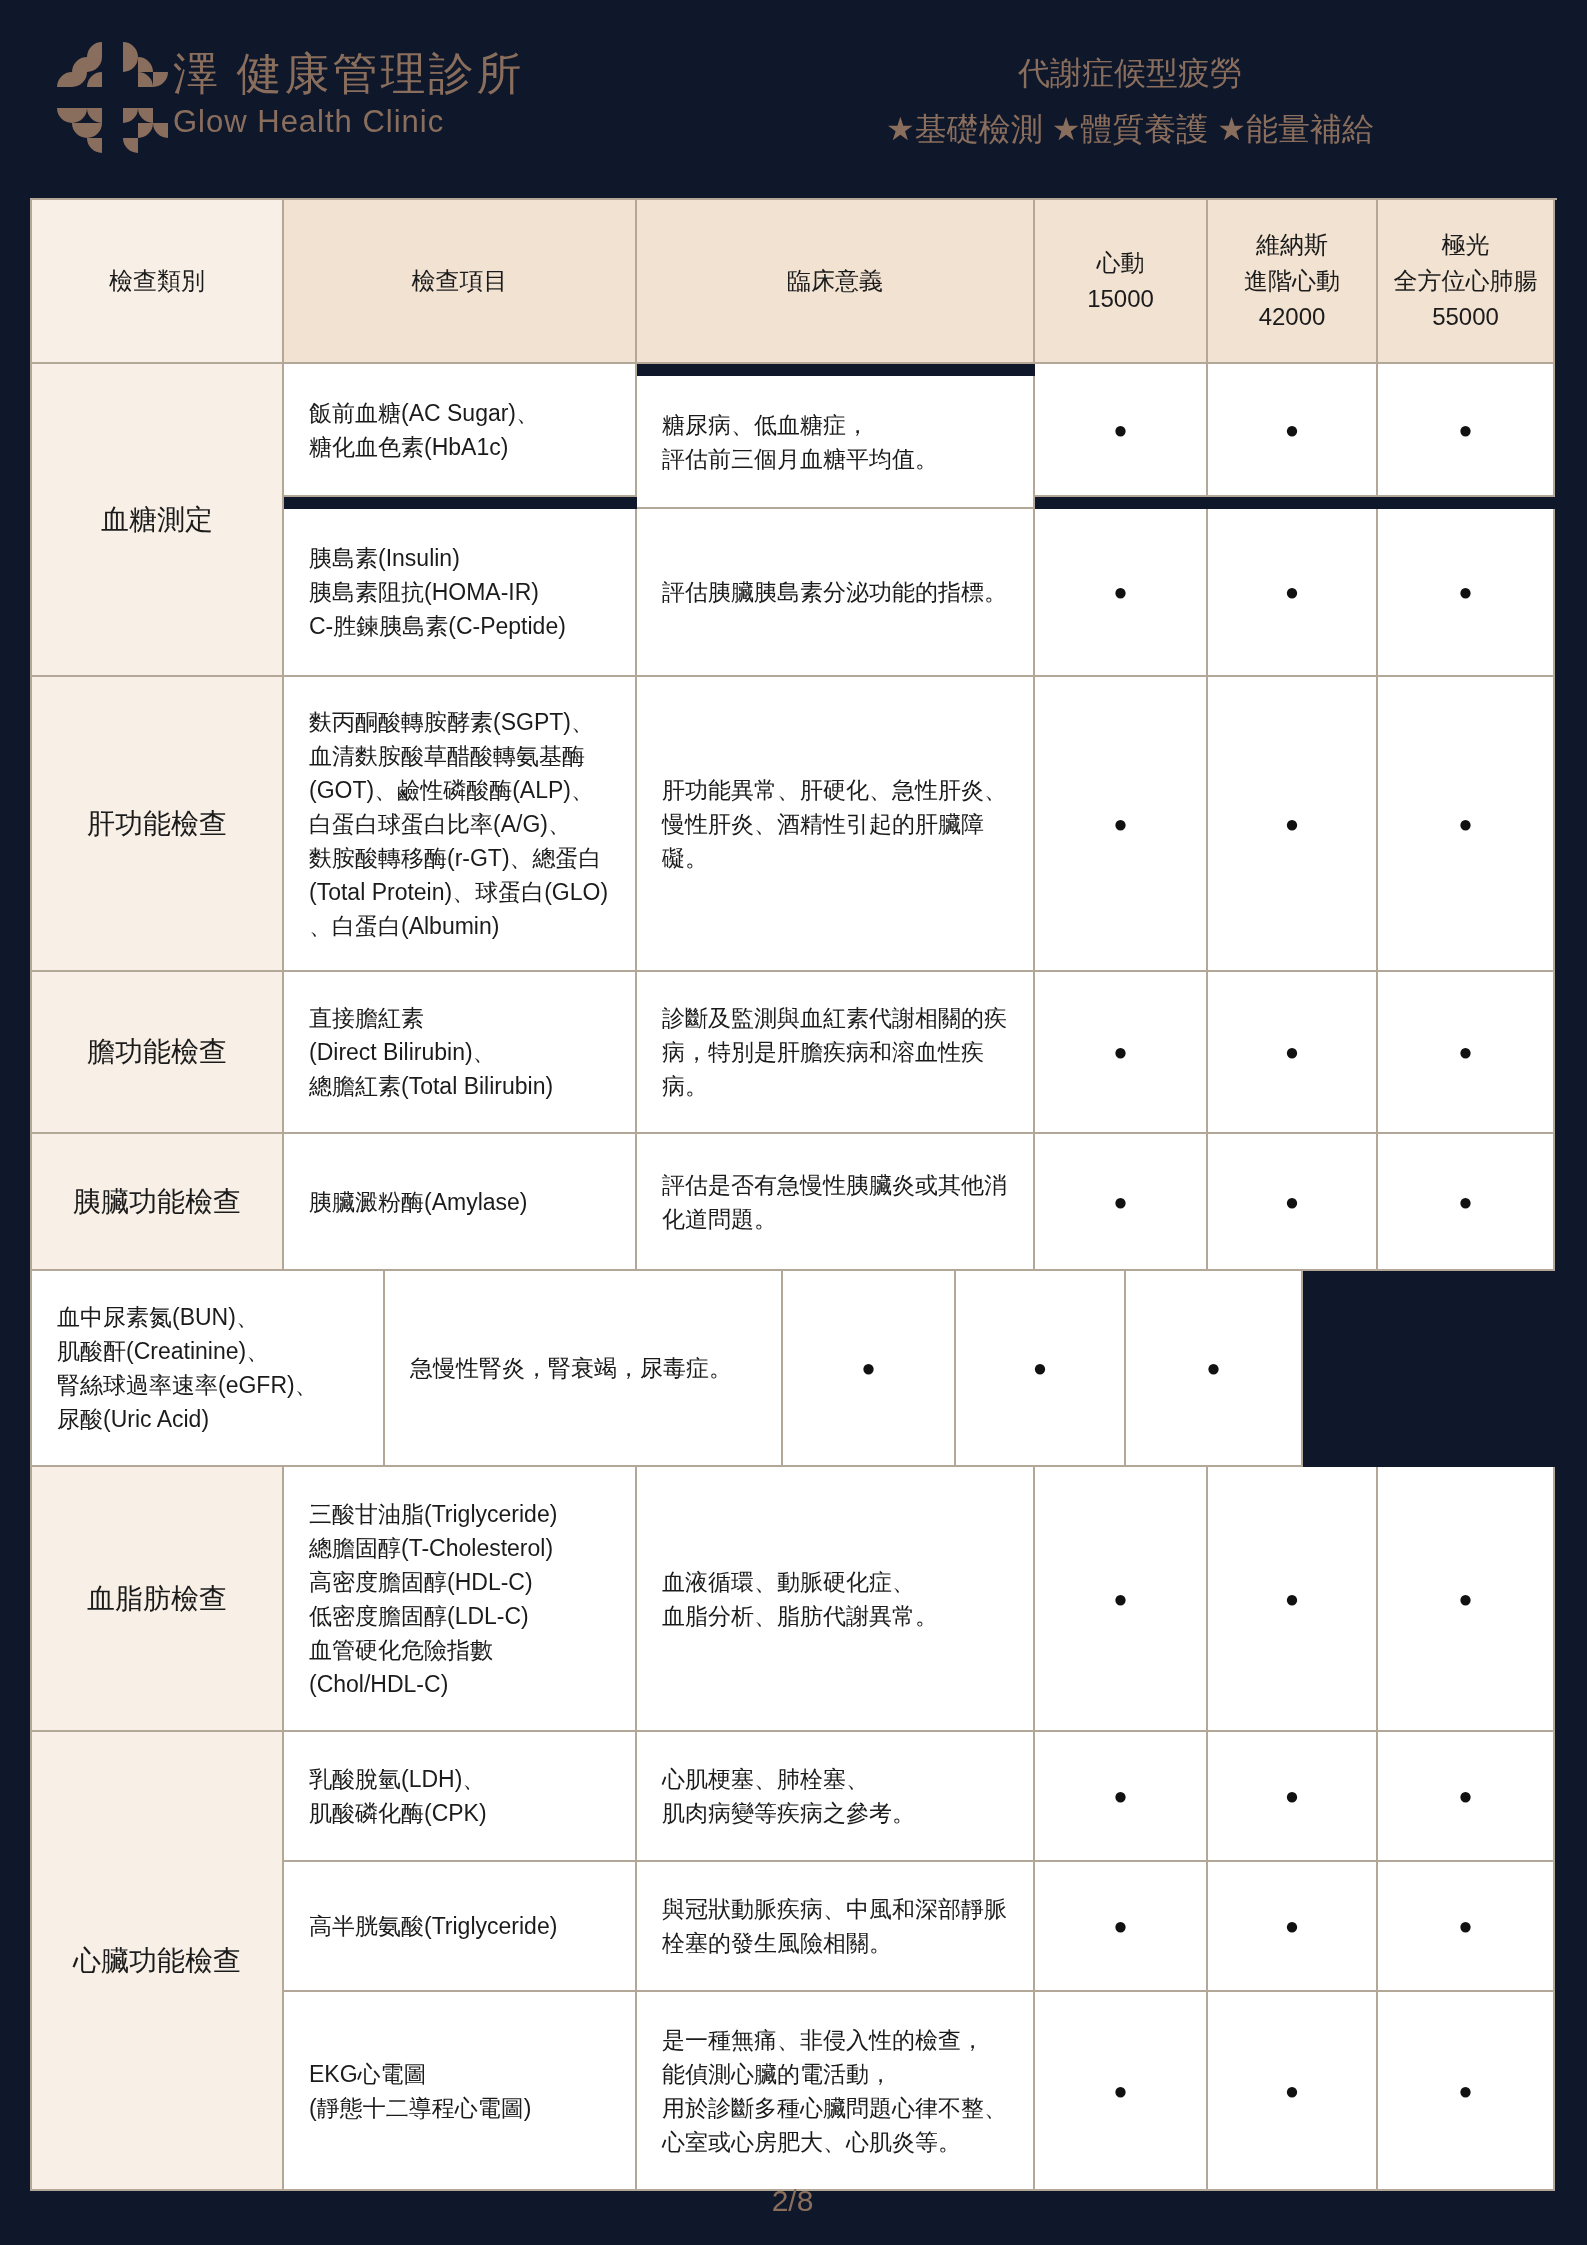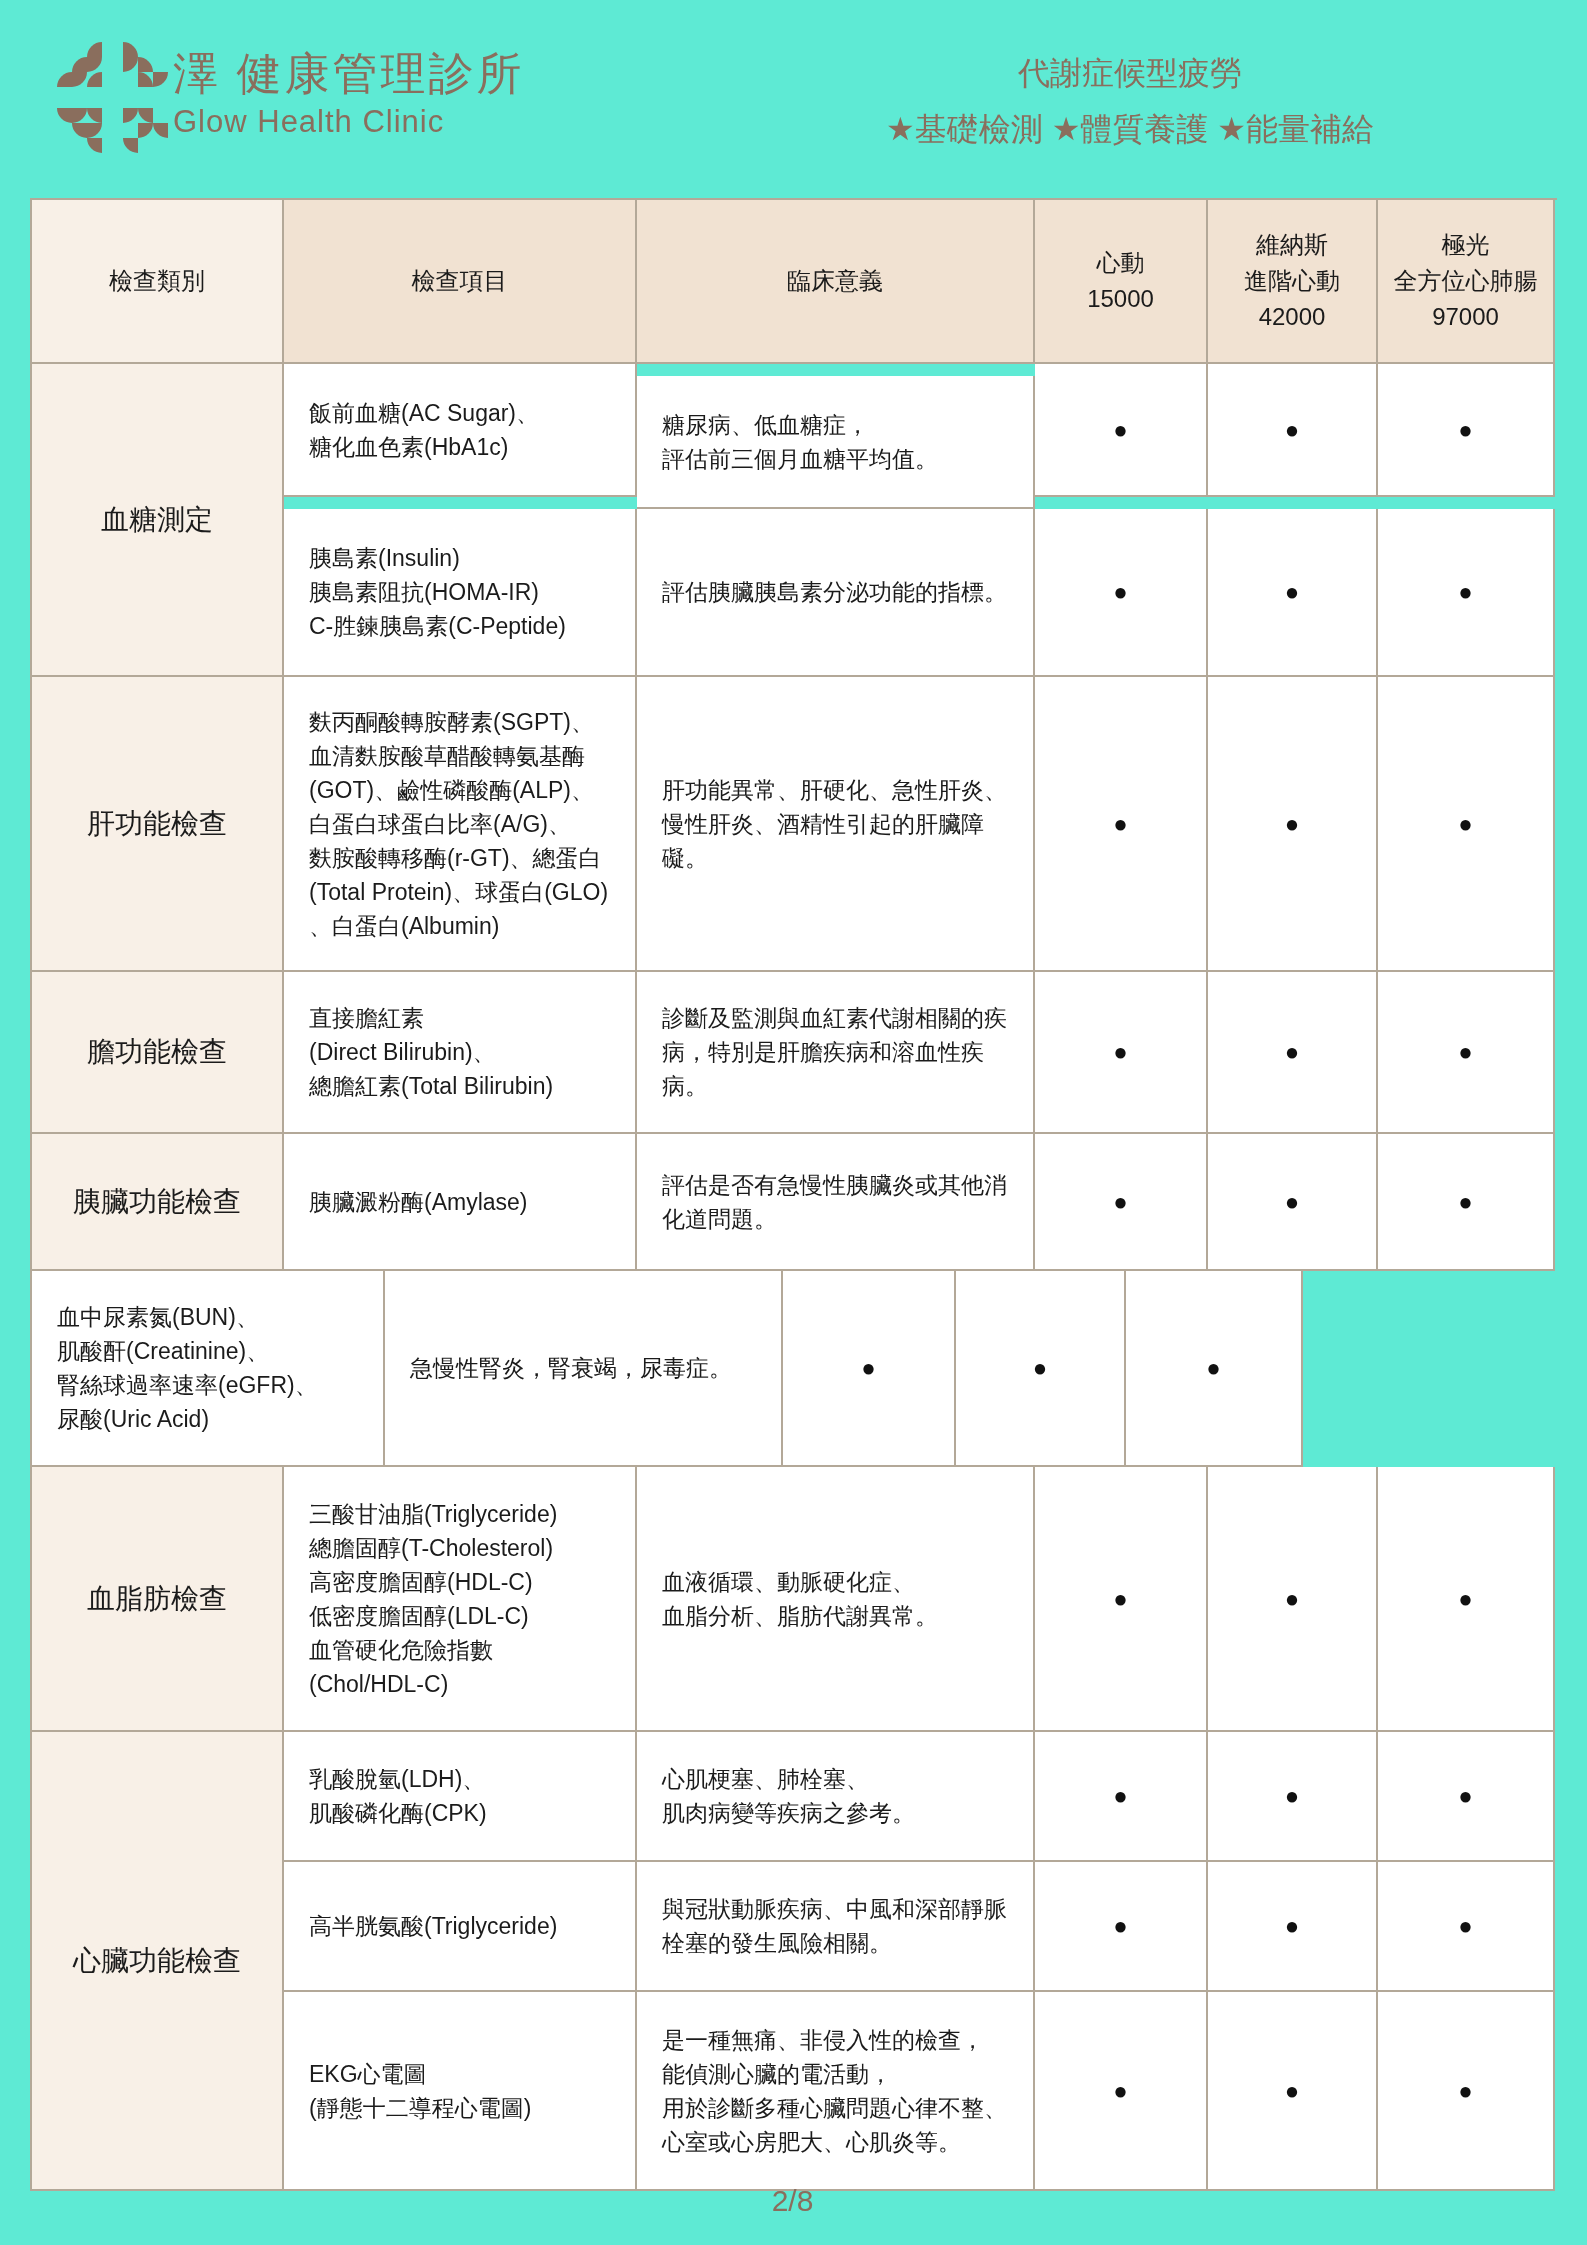--- a/index.html
+++ b/index.html
@@ -4,21 +4,21 @@
 <style>
   :root{
     --brand:#8a6e5d;
     --border:#b3a898;
     --hfill:#f1e2d2;
     --catfill:#f8f0e7;
     --ink:#1b1b1b;
   }
   html,body{margin:0;padding:0;background:#ffffff;}
   .page{
-    position:relative;width:1587px;height:2245px;background:#5eead4;overflow:hidden;
+    position:relative;width:1587px;height:2245px;background:#0f172a;overflow:hidden;
     font-family:"Liberation Sans","DejaVu Sans",sans-serif;color:var(--ink);
   }
   
   .logo{position:absolute;left:57px;top:42px;display:flex;gap:18px;}
   .logo-mark{position:relative;width:98px;height:98px;}
   .q{position:absolute;width:15px;height:15px;background:var(--brand);}
   .q-tl{border-top-left-radius:100%;}
   .q-tr{border-top-right-radius:100%;}
   .q-bl{border-bottom-left-radius:100%;}
   .q-br{border-bottom-right-radius:100%;}
@@ -100,21 +100,21 @@
         <div class="cell hcell center first" style="width: 252px; height: 164px;">檢查類別</div>
         <div class="cell hcell center" style="width: 353px; height: 164px;">檢查項目</div>
         <div class="cell hcell center" style="width: 398px; height: 164px;">臨床意義</div>
         <div class="cell hcell center" style="width: 173px; height: 164px;">心動
 15000</div>
         <div class="cell hcell center" style="width: 170px; height: 164px;">維納斯
 進階心動
 42000</div>
         <div class="cell hcell center" style="width: 177px; height: 164px;">極光
 全方位心肺腸
-97000</div>
+55000</div>
       </div>
       <div class="section">
         <div class="cell catcell center" style="width: 252px;">血糖測定</div>
         <div class="sec-rows">
           <div class="trow">
             <div class="cell bodycell leftpad" style="width: 353px; height: 133px;">飯前血糖(AC Sugar)、
 糖化血色素(HbA1c)</div>
             <div class="cell bodycell leftpad" style="width: 398px; height: 133px; margin-top: 12px;">糖尿病、低血糖症，
 評估前三個月血糖平均值。</div>
             <div class="cell dotcell center" style="width: 173px; height: 133px;">●</div>

